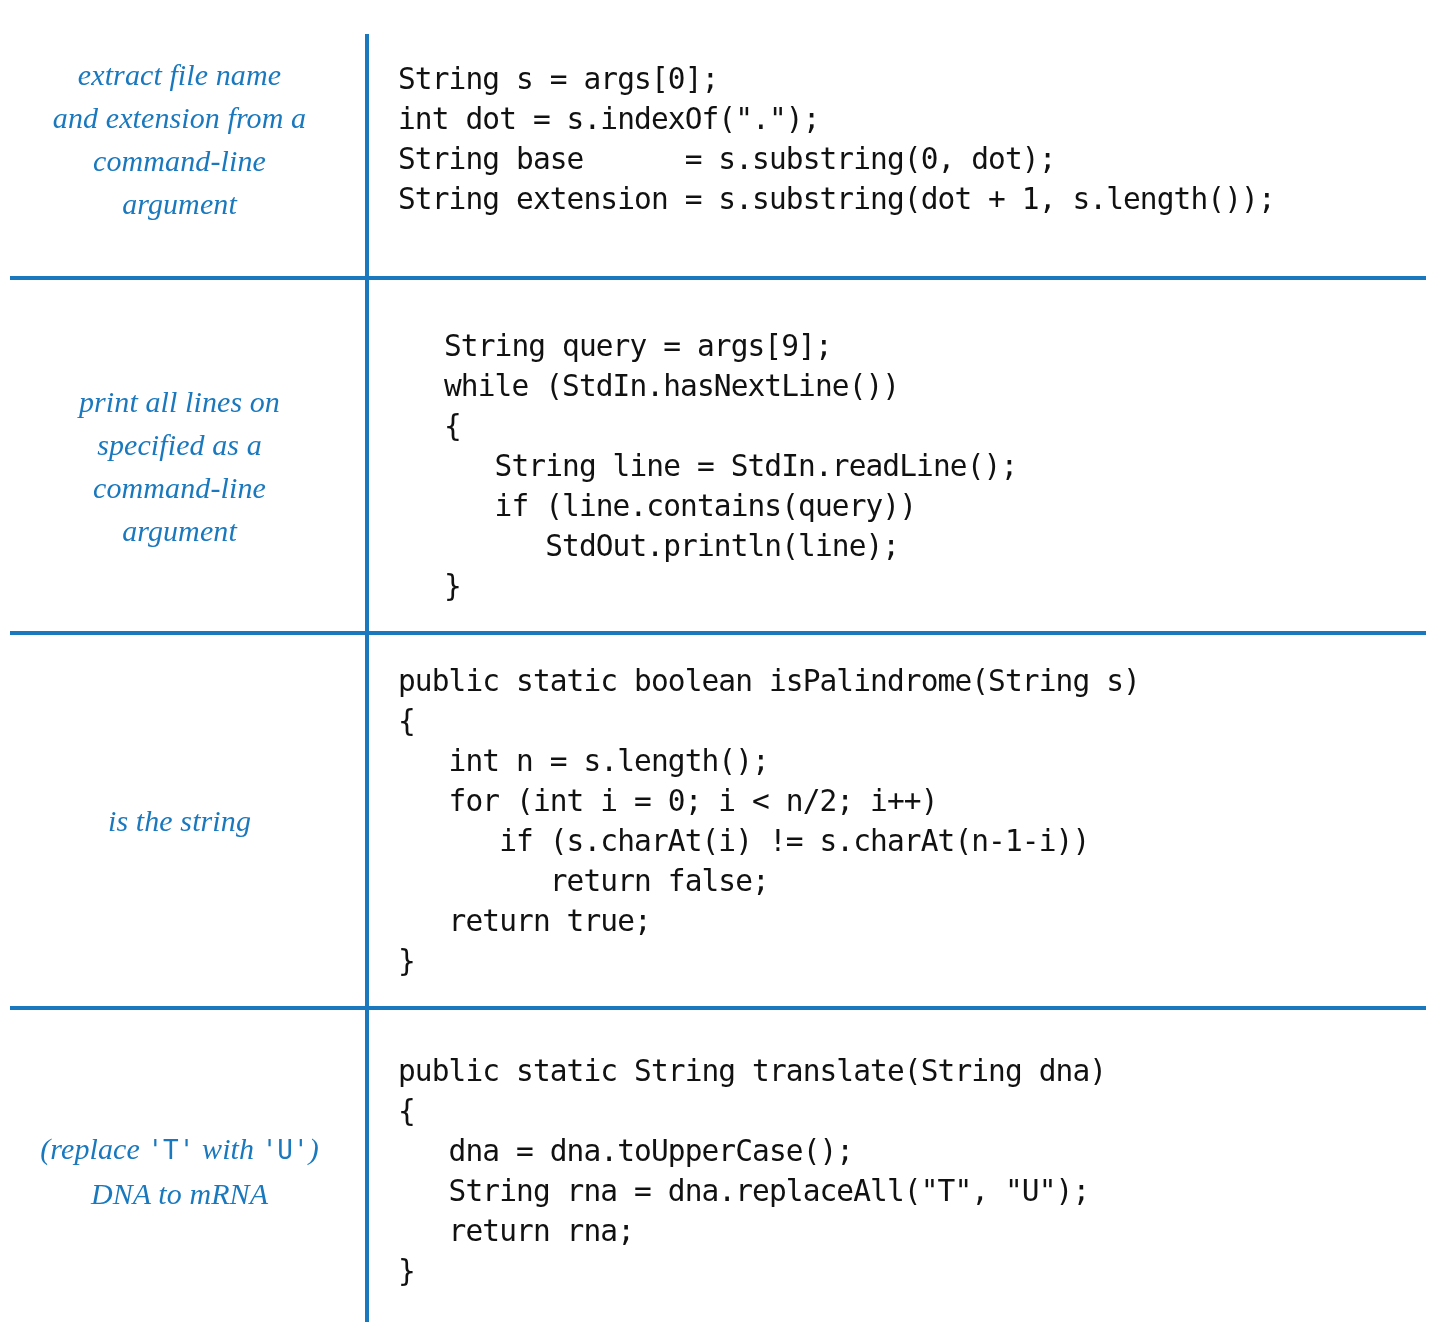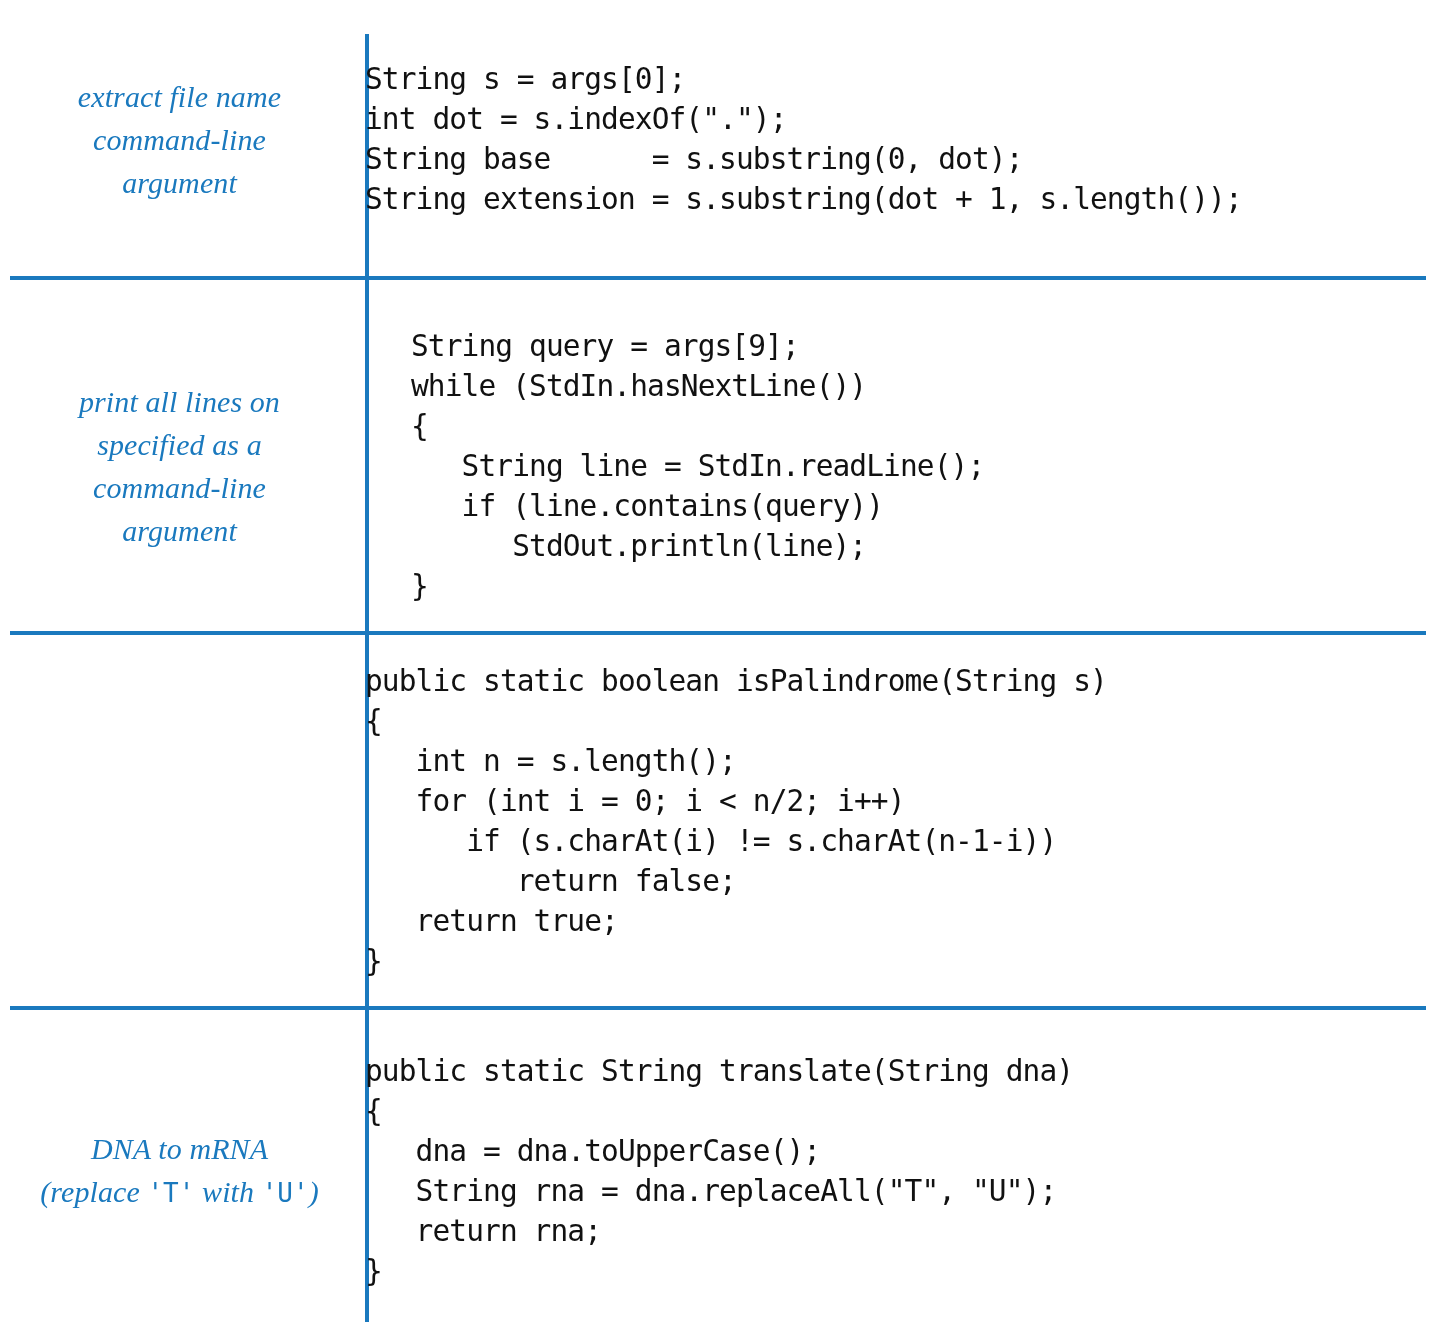--- a/index.html
+++ b/index.html
@@ -64,20 +64,21 @@
     color: #1a79be;
     font-family: "Liberation Serif", serif;
     font-style: italic;
     font-size: 30px;
     line-height: 43px;
     letter-spacing: 0.1px;
   }
   .code-cell {
     flex: 1 1 auto;
     box-sizing: border-box;
+    padding-left: 33px;
   }
   pre.code {
     margin: 0;
     color: #111111;
     font-family: "DejaVu Sans Mono", monospace;
     font-size: 29.5px;
     line-height: 40px;
     letter-spacing: -0.9px;
     white-space: pre;
     font-weight: 400;
@@ -95,20 +96,21 @@
 <div class="table">
 
   <div class="vrule"></div>
   <div class="hrule r1"></div>
   <div class="hrule r2"></div>
   <div class="hrule r3"></div>
 
   <div class="row row1">
     <div class="desc-cell">
       <div>extract file name</div>
+      <div>and extension from a</div>
       <div>command-line</div>
       <div>argument</div>
     </div>
     <div class="code-cell">
       <pre class="code">String s = args[0];
 int dot = s.indexOf(".");
 String base      = s.substring(0, dot);
 String extension = s.substring(dot + 1, s.length());</pre>
     </div>
   </div>
@@ -126,37 +128,38 @@
 {
    String line = StdIn.readLine();
    if (line.contains(query))
       StdOut.println(line);
 }</pre>
     </div>
   </div>
 
   <div class="row row3">
     <div class="desc-cell">
+      <div>is the string</div>
     </div>
     <div class="code-cell">
       <pre class="code">public static boolean isPalindrome(String s)
 {
    int n = s.length();
    for (int i = 0; i &lt; n/2; i++)
       if (s.charAt(i) != s.charAt(n-1-i))
          return false;
    return true;
 }</pre>
     </div>
   </div>
 
   <div class="row row4">
     <div class="desc-cell">
+      <div><span>(replace </span><span class="mono-inline">'T'</span><span> with </span><span class="mono-inline">'U'</span><span>)</span></div>
       <div>DNA to mRNA</div>
-      <div><span>(replace </span><span class="mono-inline">'T'</span><span> with </span><span class="mono-inline">'U'</span><span>)</span></div>
     </div>
     <div class="code-cell">
       <pre class="code">public static String translate(String dna)
 {
    dna = dna.toUpperCase();
    String rna = dna.replaceAll("T", "U");
    return rna;
 }</pre>
     </div>
   </div>

